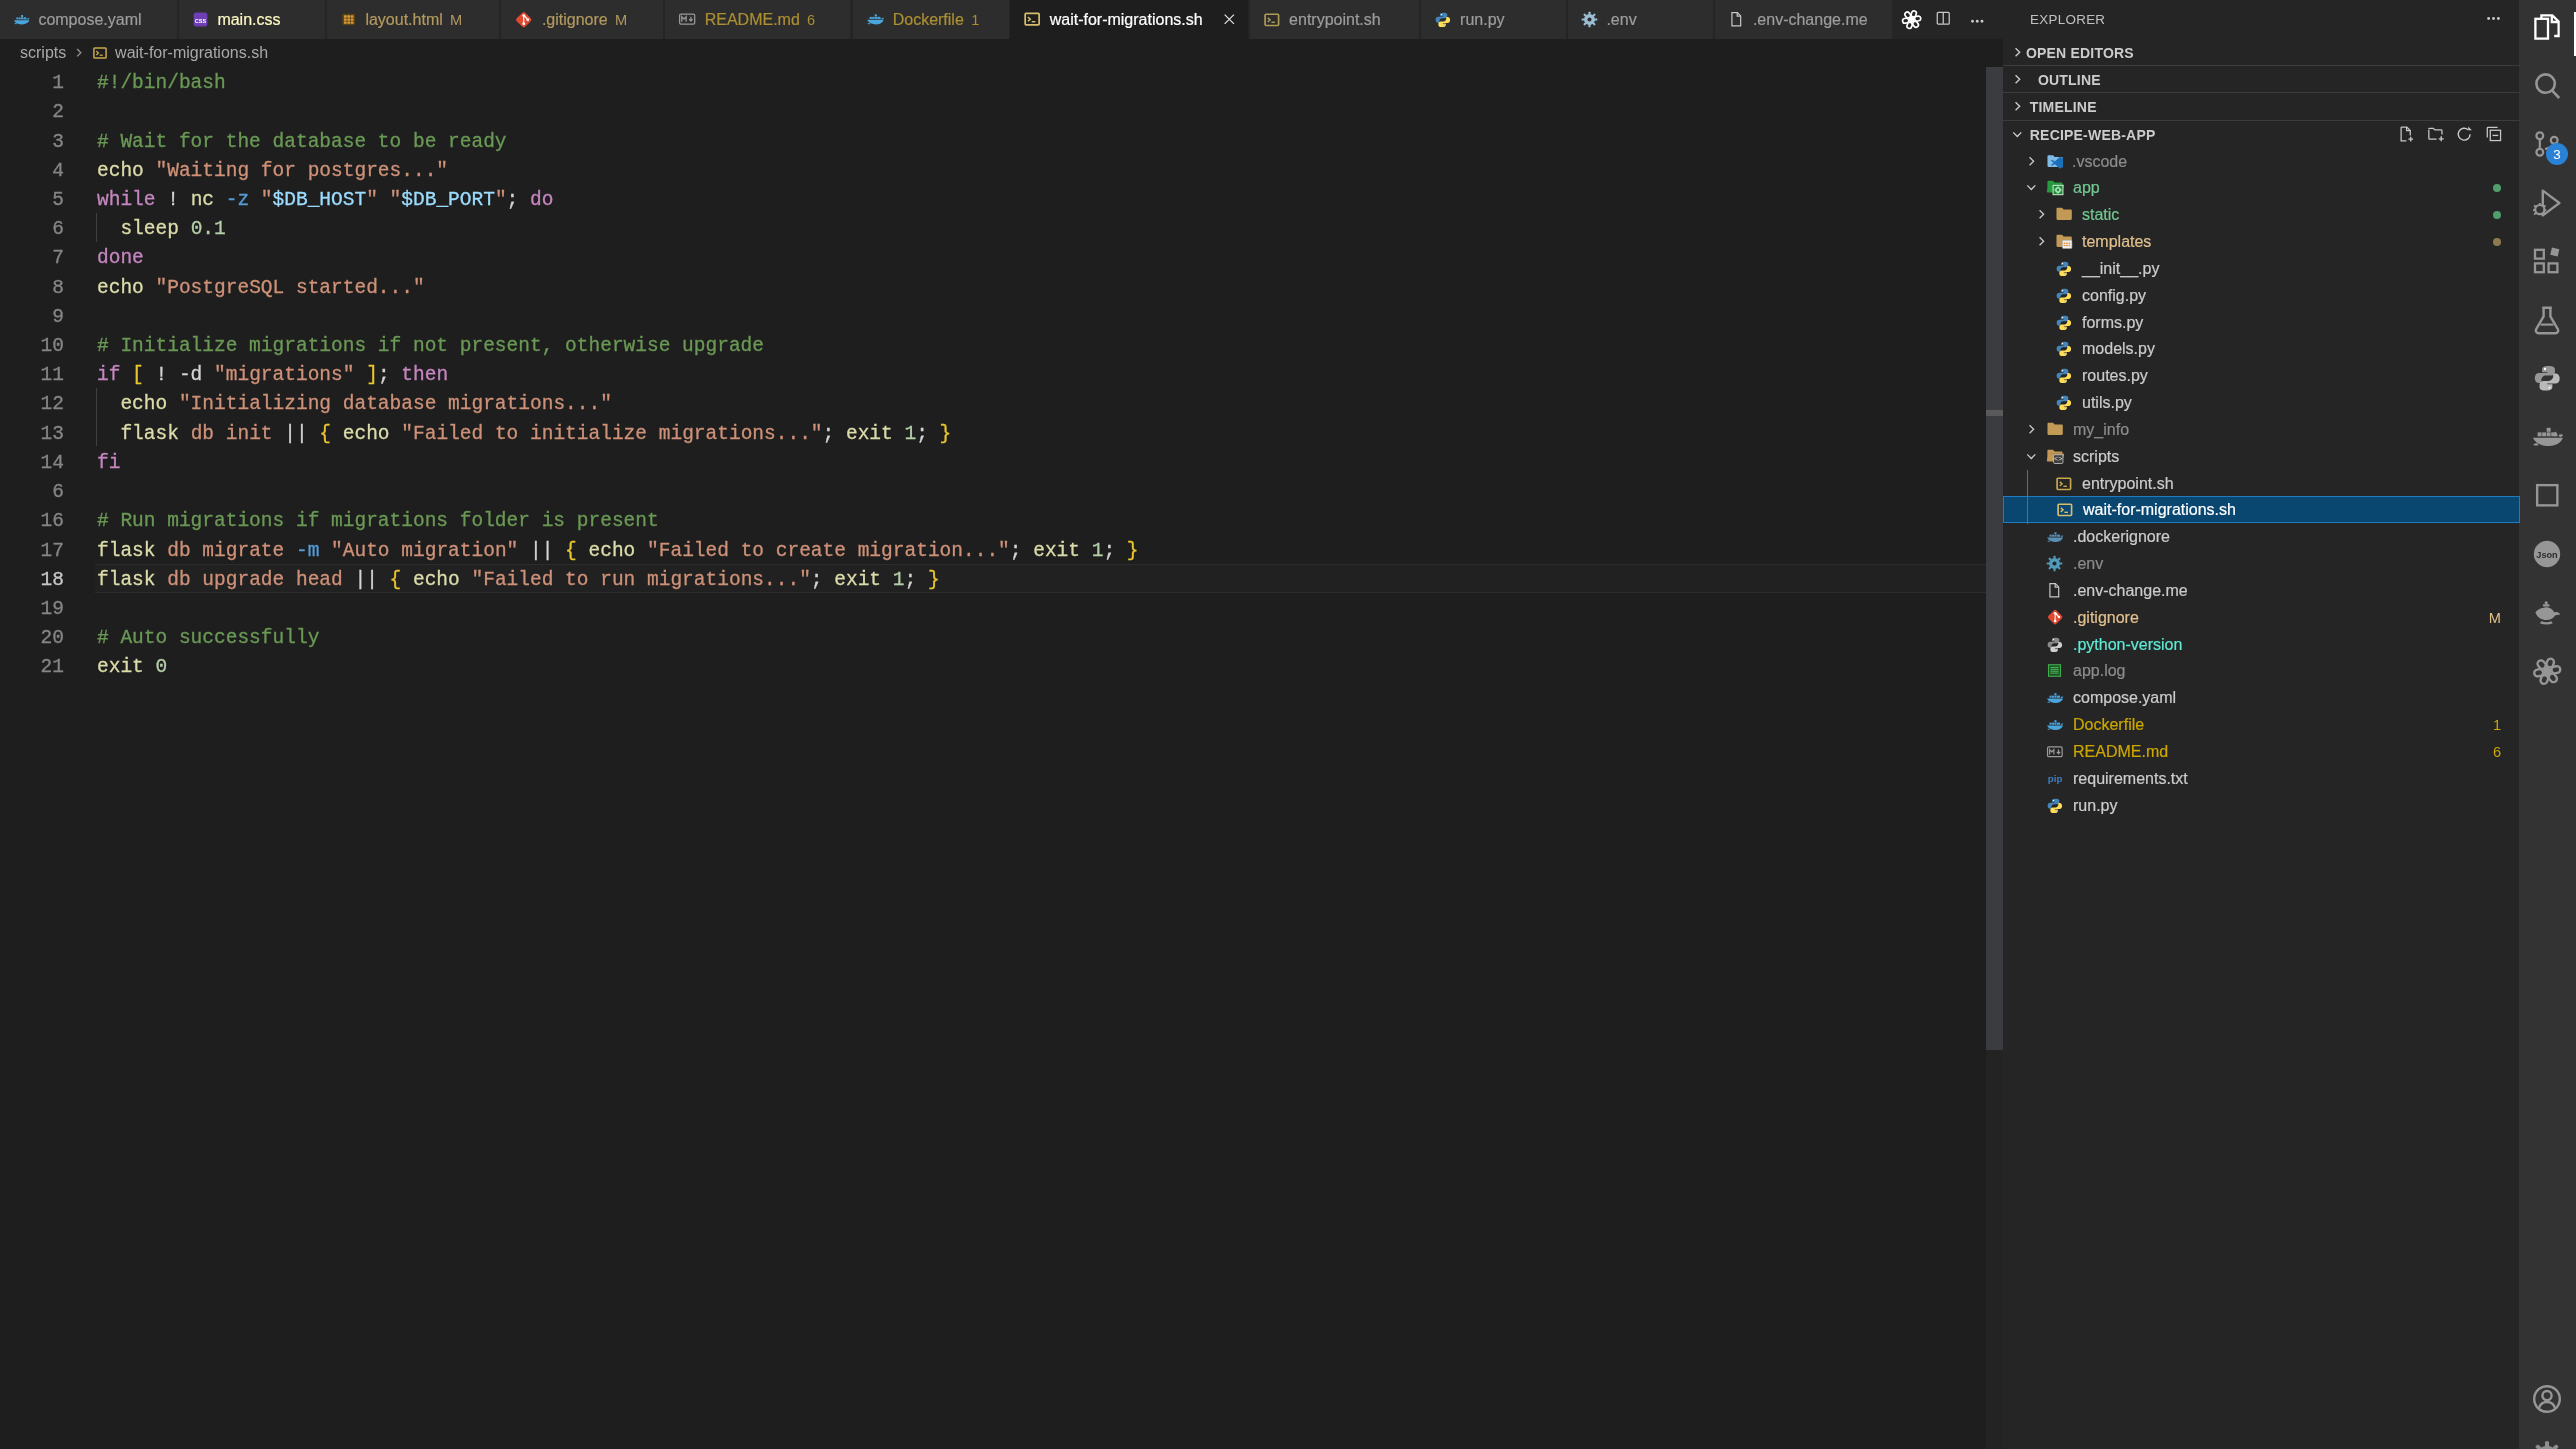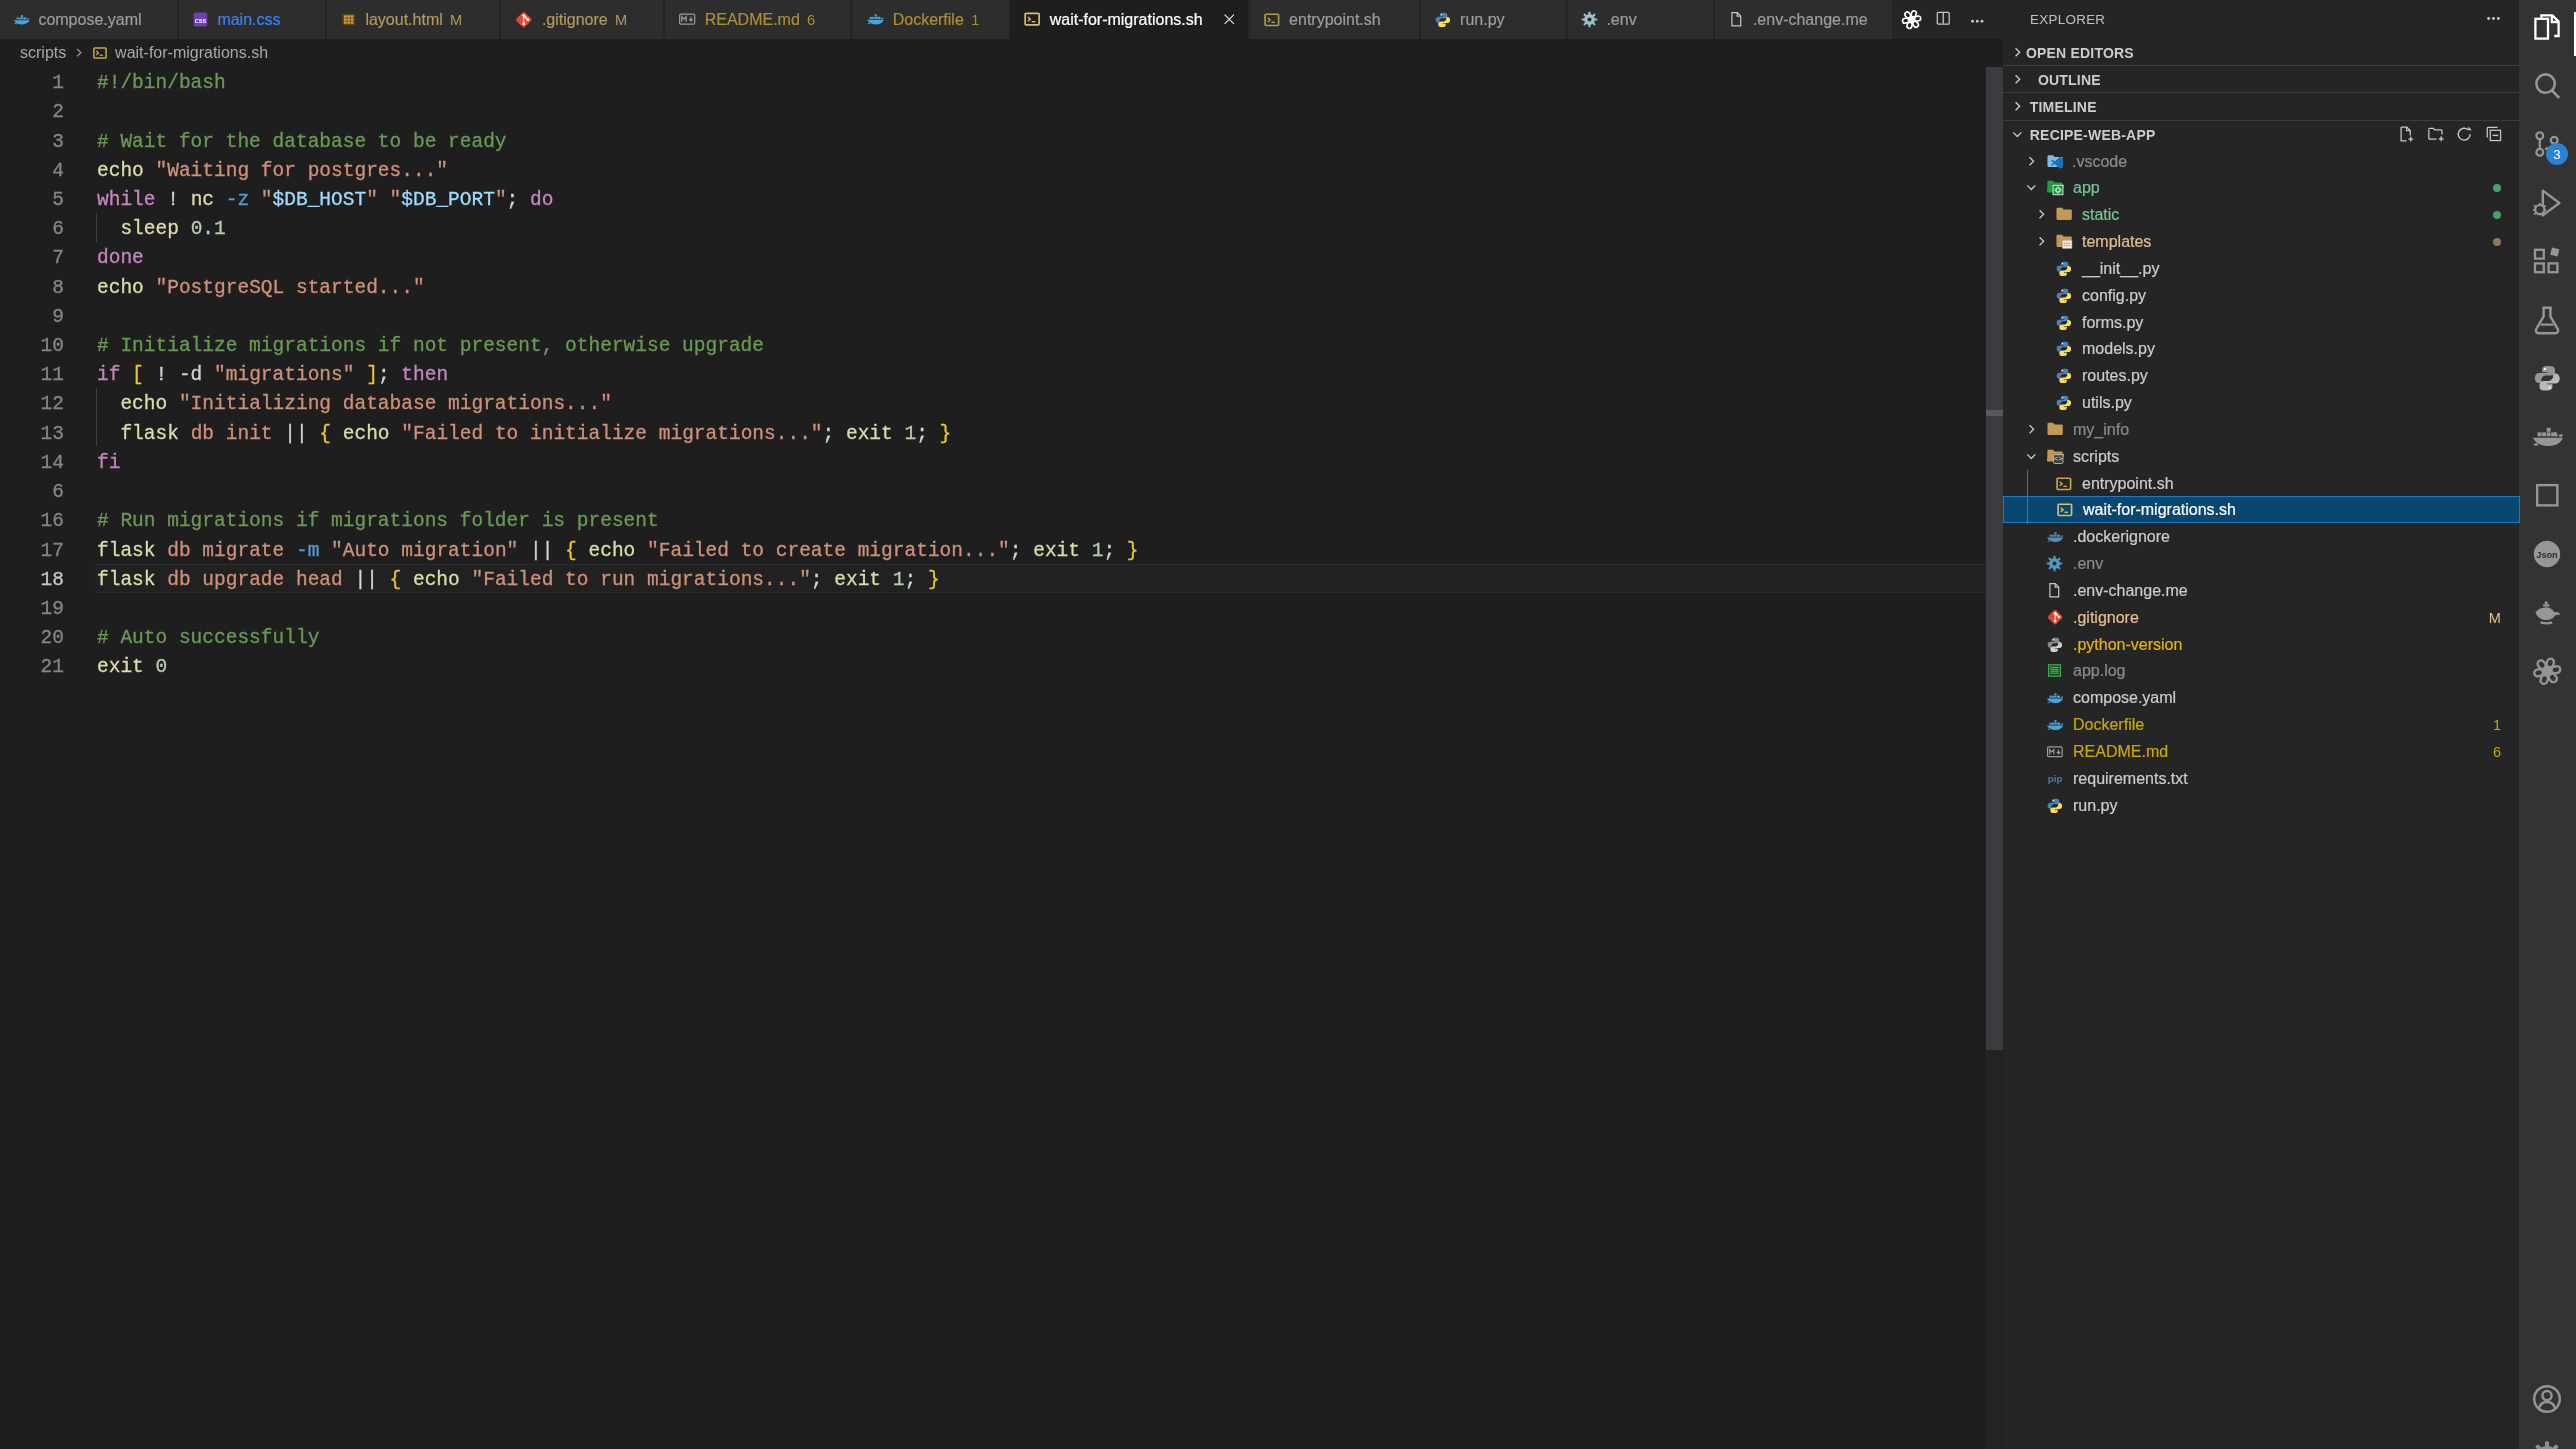--- a/index.html
+++ b/index.html
@@ -41,21 +41,21 @@
     </span>
     <span class="lbl" style="color:#9d9d9d">compose.yaml</span>
   </div>
 <div class="tab" style="left:179px;width:146px;background:#2d2d2d">
     <span class="ic">
       <svg width="17" height="17" viewBox="0 0 16 16">
         <rect x="1.5" y="1.5" width="13" height="13" rx="2.4" fill="#6d3fb5"></rect>
         <text x="8" y="11.6" font-family="Liberation Sans, sans-serif" font-weight="bold" font-size="5.2" fill="#fff" text-anchor="middle">CSS</text>
       </svg>
     </span>
-    <span class="lbl" style="color:#3b82f6">main.css</span>
+    <span class="lbl" style="color:#fef9c3">main.css</span>
   </div>
 <div class="tab" style="left:327px;width:172px;background:#2d2d2d">
     <span class="ic">
       <svg width="17" height="17" viewBox="0 0 16 16">
         <rect x="2.2" y="2.6" width="11.9" height="10.9" rx="1.4" fill="#56431a"></rect>
         <g fill="#dd9b35">
           <rect x="3.7" y="4.1" width="2.6" height="2.2" rx=".3"></rect>
           <rect x="6.9" y="4.1" width="2.6" height="2.2" rx=".3"></rect>
           <rect x="10.1" y="4.1" width="2.6" height="2.2" rx=".3"></rect>
           <rect x="3.7" y="7.0" width="2.6" height="2.2" rx=".3"></rect>
@@ -583,21 +583,21 @@
   </div>
 <div class="row" style="top:631px;">
     <span class="fic" style="left:43px">
       <svg width="17.7" height="17.7" viewBox="0 0 32 32">
         <path d="M15.9 3.1c-3.3 0-5.3 1.4-5.3 3.7v2.8h5.5v.9H7.3c-2.4 0-4.4 1.9-4.4 5.3s2 5.3 4.4 5.3h2.5v-3.1c0-2.6 2.3-4.8 4.9-4.8h5.4c2.2 0 4-1.8 4-4V6.8c0-2.3-2-3.7-5.2-3.7zm-2.3 2.1a1.2 1.2 0 110 2.4 1.2 1.2 0 010-2.4z" fill="#8a8a8a"></path>
         <path d="M15.9 3.1c-3.3 0-5.3 1.4-5.3 3.7v2.8h5.5v.9H7.3c-2.4 0-4.4 1.9-4.4 5.3s2 5.3 4.4 5.3h2.5v-3.1c0-2.6 2.3-4.8 4.9-4.8h5.4c2.2 0 4-1.8 4-4V6.8c0-2.3-2-3.7-5.2-3.7zm-2.3 2.1a1.2 1.2 0 110 2.4 1.2 1.2 0 010-2.4z" fill="#d0d0d0" transform="rotate(180 16 16)"></path>
         <circle cx="13.6" cy="6.3" r="1.25" fill="#fff"></circle>
         <circle cx="18.4" cy="25.7" r="1.25" fill="#fff"></circle>
       </svg>
     </span>
-    <span class="rlb" style="left:70px;color:#eab308">.python-version</span>
+    <span class="rlb" style="left:70px;color:#5eead4">.python-version</span>
   </div>
 <div class="row" style="top:657px;">
     <span class="fic" style="left:43px">
       <svg width="17" height="17" viewBox="0 0 16 16">
         <rect x="2.4" y="2.6" width="11.2" height="10.8" fill="#1d4c22" stroke="#3fae4c" stroke-width="1.1"></rect>
         <g fill="#52c463">
           <rect x="4.1" y="4.6" width="7.8" height=".9"></rect>
           <rect x="4.1" y="6.4" width="7.8" height=".9"></rect>
           <rect x="4.1" y="8.2" width="7.8" height=".9"></rect>
           <rect x="4.1" y="10.0" width="7.8" height=".9"></rect>

